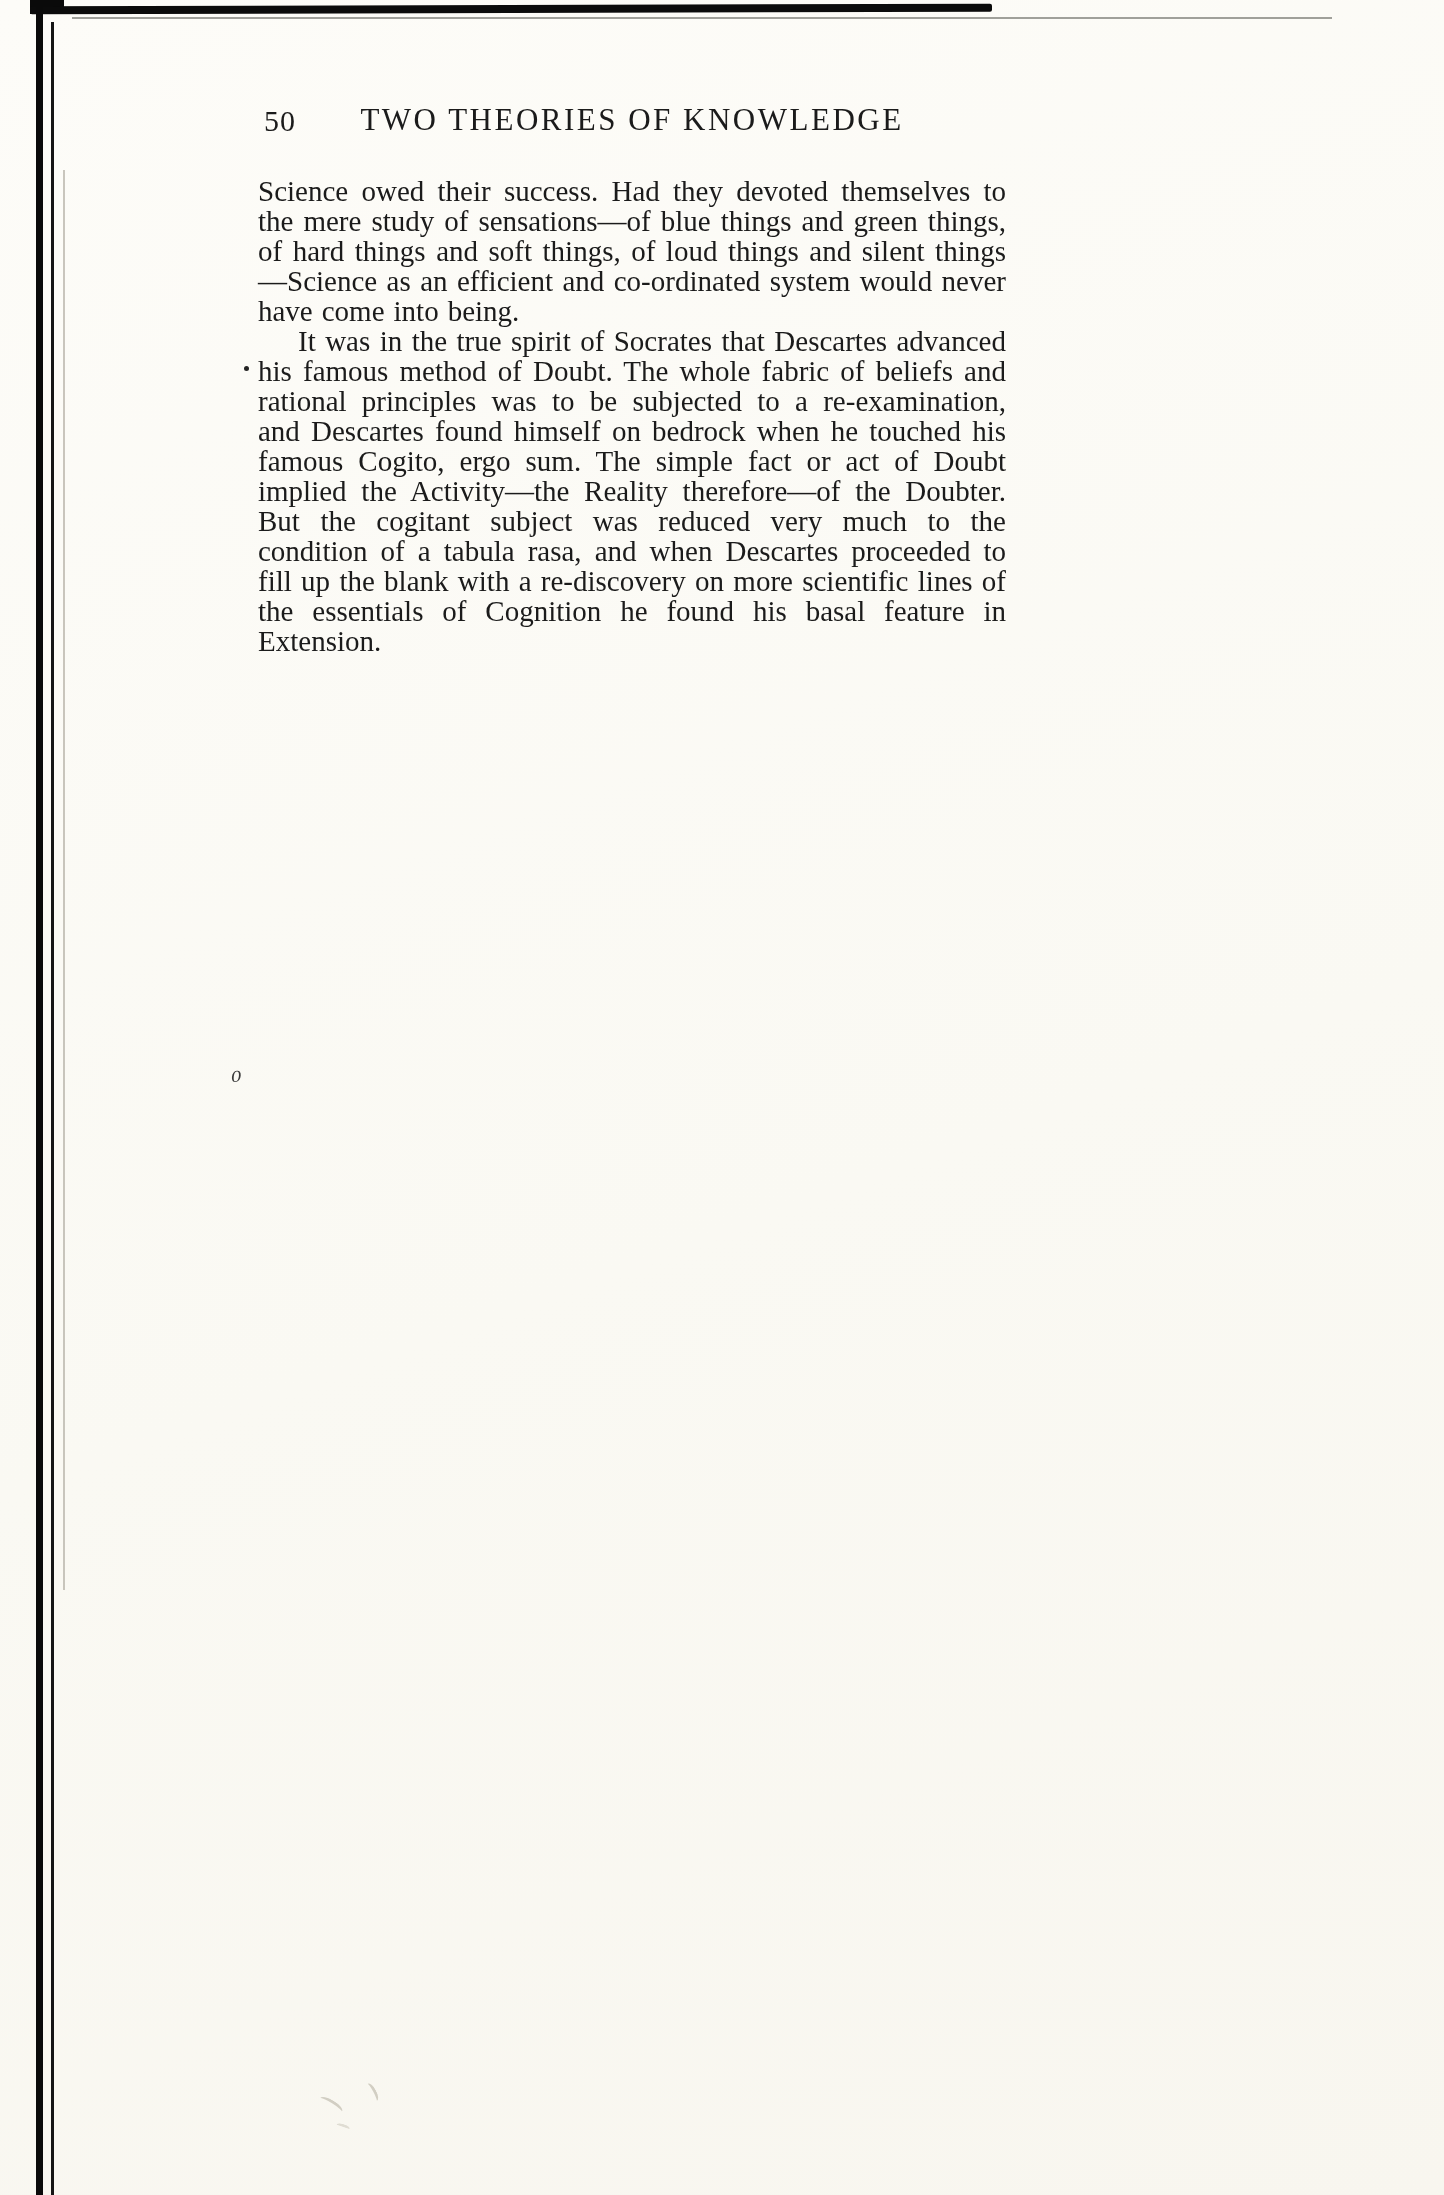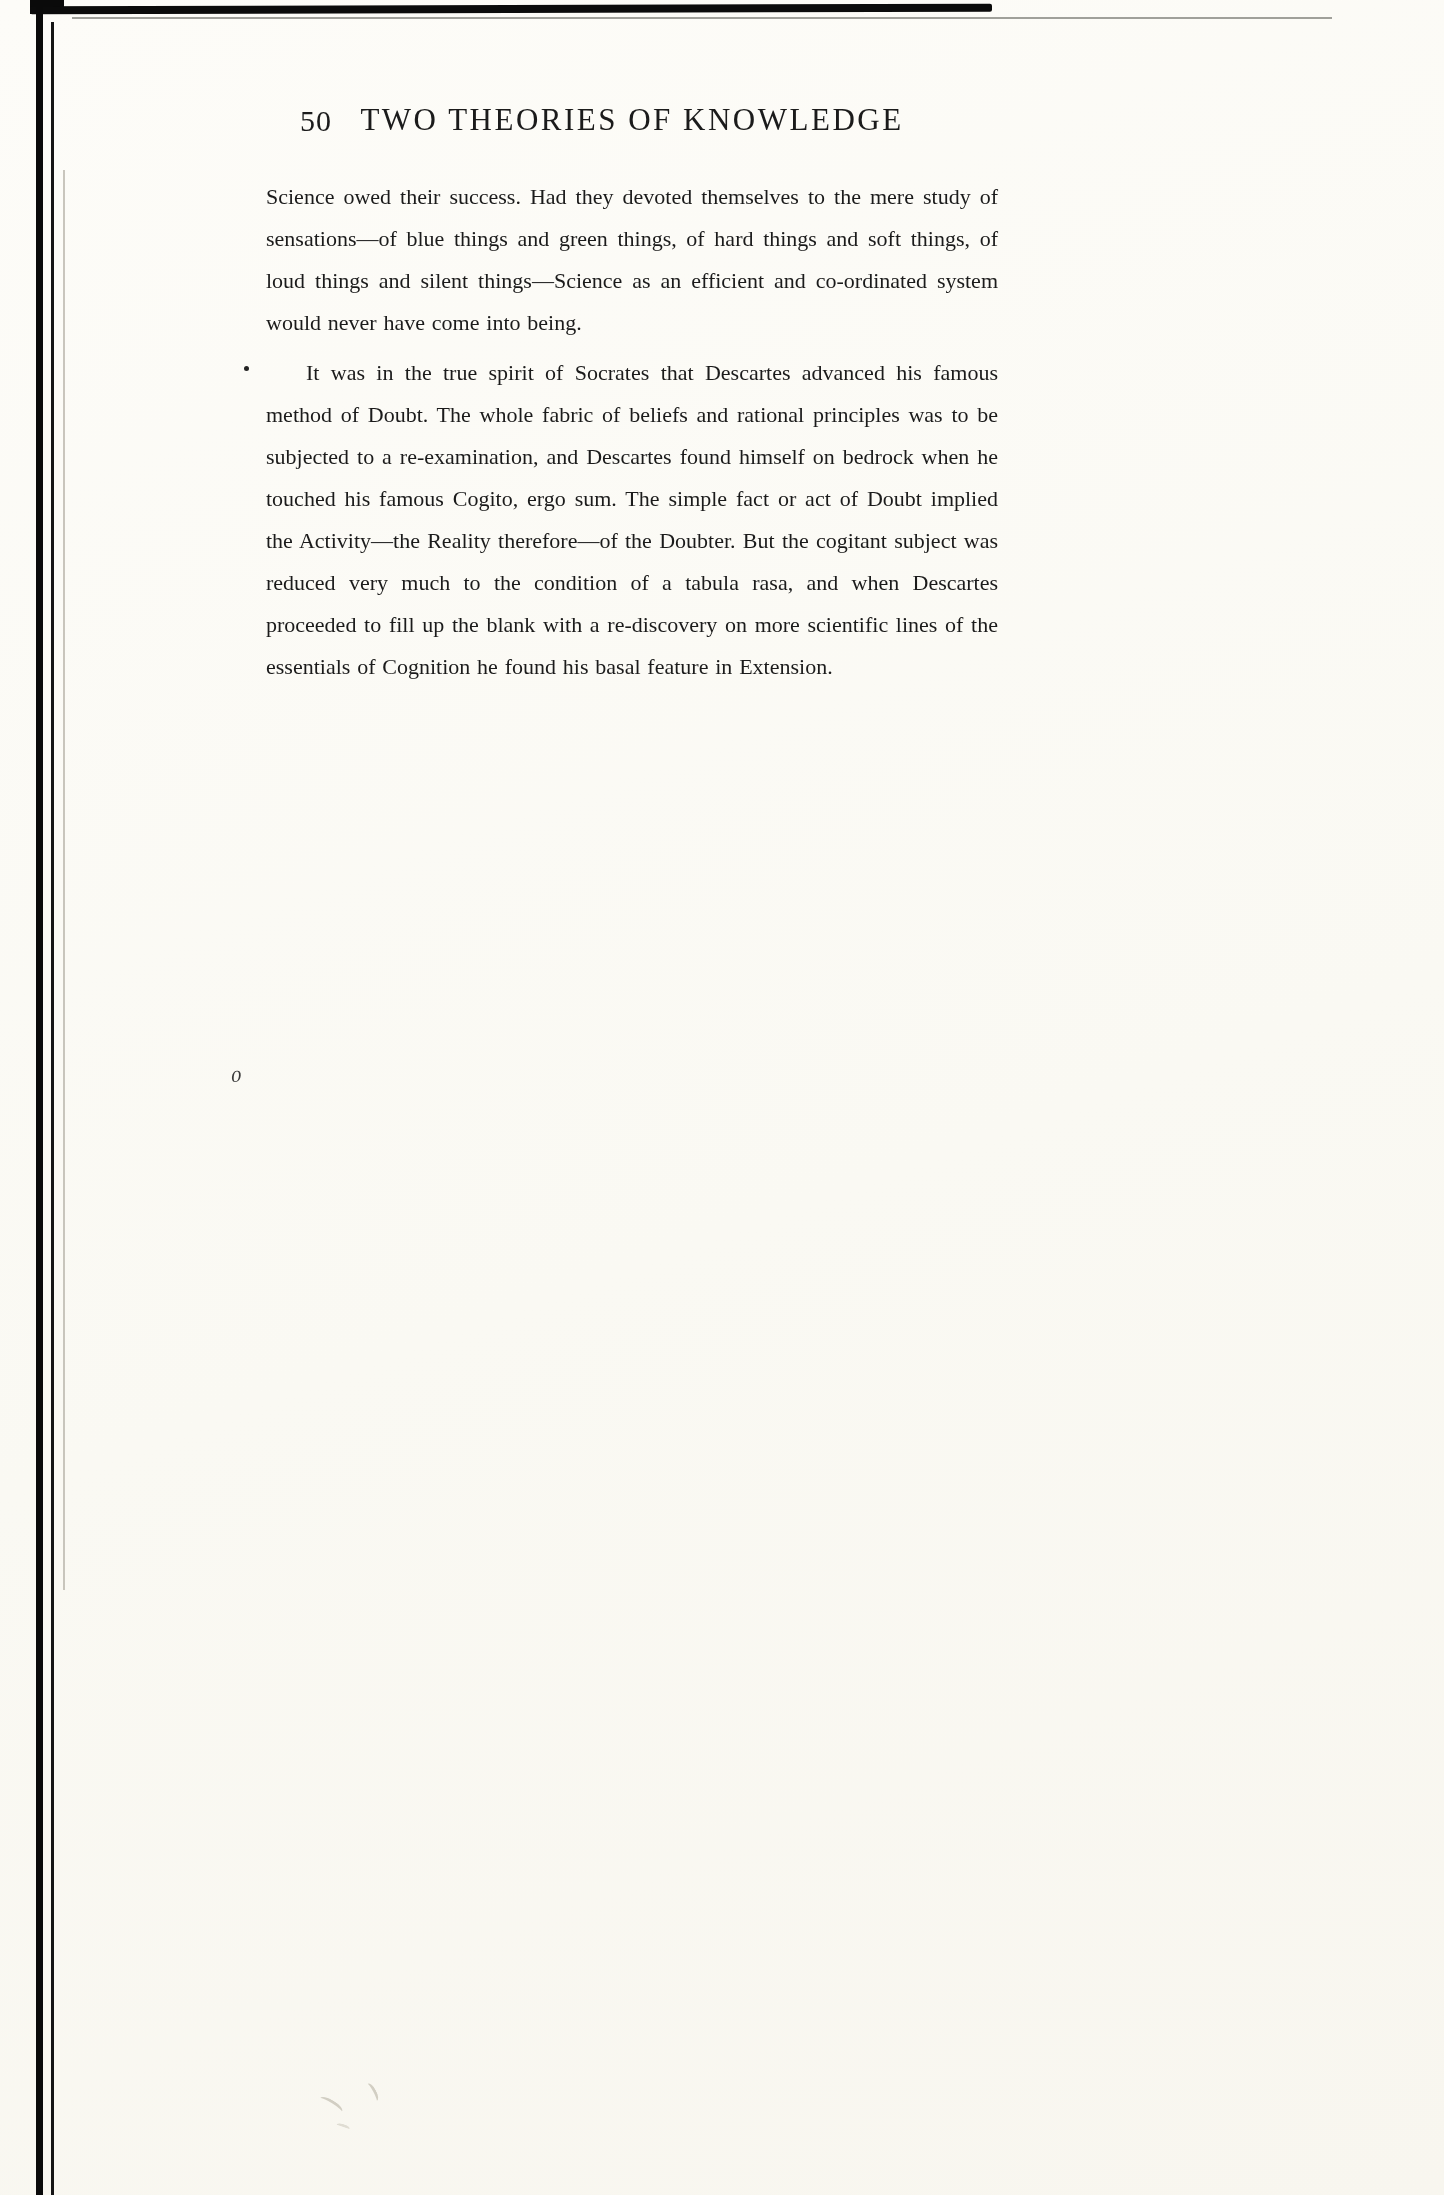--- a/index.html
+++ b/index.html
@@ -25,25 +25,25 @@
     background: #6e6e68; opacity: .65;
   }
   .edge-left-a { position: absolute; left: 36px; top: 0; width: 7px; height: 2195px; background: #0a0a0a; }
   .edge-left-b { position: absolute; left: 51px; top: 22px; width: 3px; height: 2173px; background: #151515; }
   .edge-left-c { position: absolute; left: 63px; top: 170px; width: 2px; height: 1420px; background: #bcb8ae; opacity: .8; }
   .edge-corner { position: absolute; left: 30px; top: 0; width: 34px; height: 14px; background: #0a0a0a; }
 
   
   .content { position: absolute; left: 258px; top: 102px; width: 748px; }
   .page-header { position: relative; height: 44px; margin-bottom: 30px; }
-  .page-number { position: absolute; left: 6px; top: 2px; font-size: 30px; letter-spacing: 1px; margin-left: 36px; }
+  .page-number { position: absolute; left: 6px; top: 2px; font-size: 30px; letter-spacing: 1px; }
   .page-title { display: block; text-align: center; font-size: 31px; letter-spacing: 2.5px; }
 
   .para {
-    margin: 8px; font-size: 22px; line-height: 42px;
+    margin: 0; font-size: 29px; line-height: 30px;
     text-align: justify; word-spacing: .06em;
   }
   .para.indent { text-indent: 40px; }
   .para.space-before { margin-top: 44px; }
   .italic { }
 
   
   .margin-dot {
     position: absolute; left: 244px; top: 366px;
     width: 5px; height: 5px; background: #242424; border-radius: 50%;

